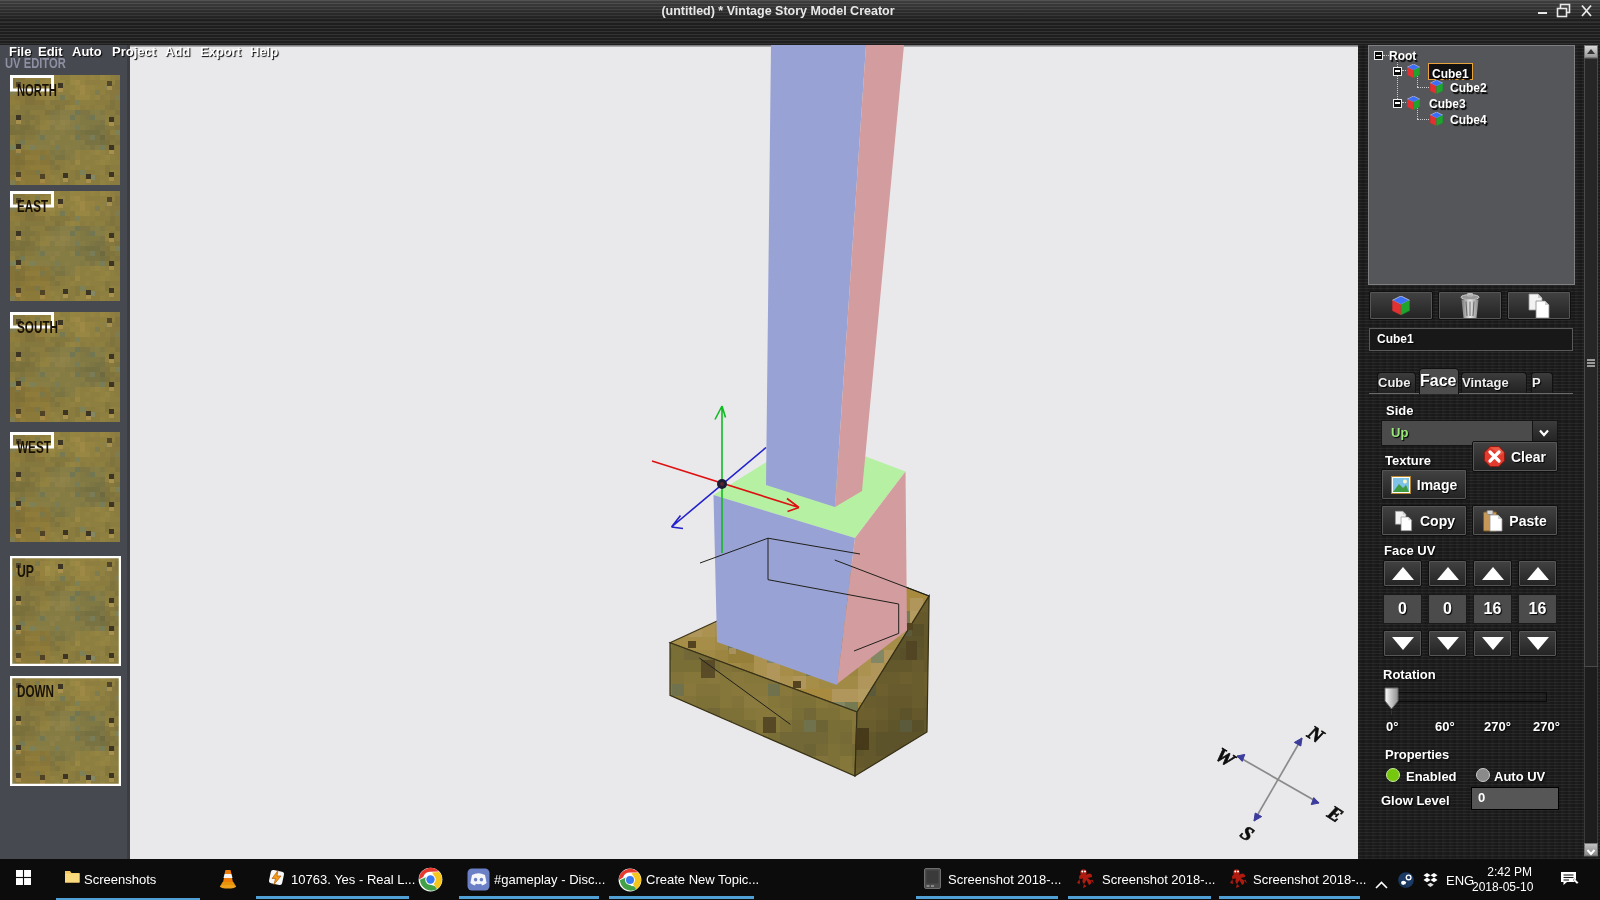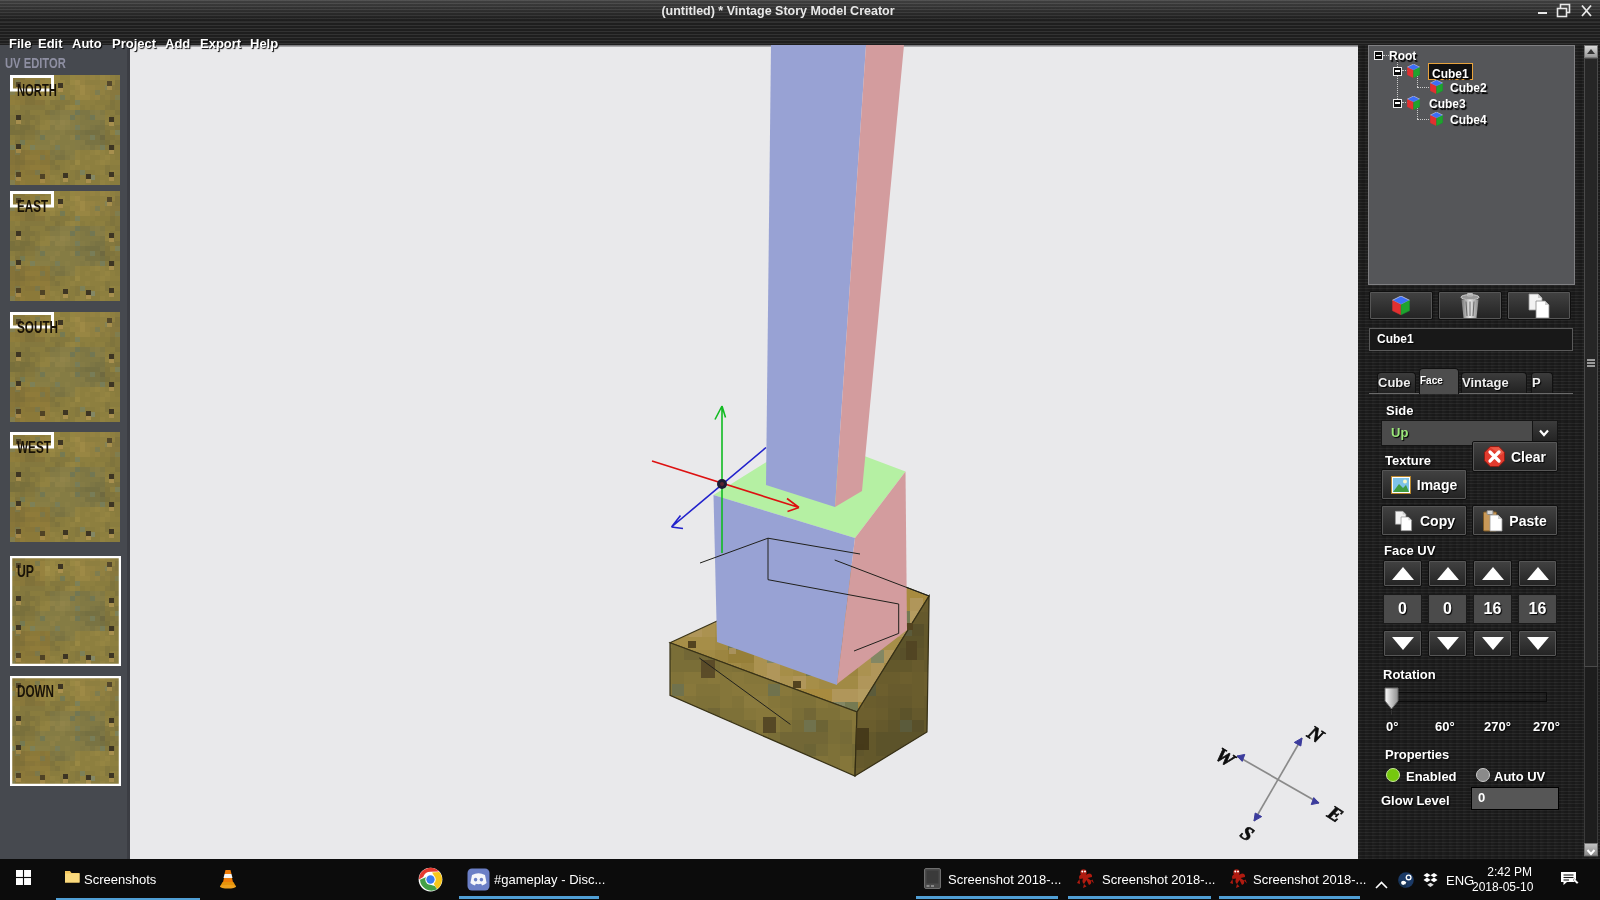--- a/index.html
+++ b/index.html
@@ -3,36 +3,36 @@
 * { margin:0; padding:0; }
 html,body { width:1600px; height:900px; overflow:hidden; background:#000; font-family:"Liberation Sans",sans-serif; }
 #titlebar { position:absolute; left:0; top:0; width:1600px; height:22px;
   background:linear-gradient(#484848,#1f1f1f); }
 #titlebar::after { content:""; position:absolute; left:0; top:0; width:100%; height:100%;
   background:repeating-linear-gradient(180deg,rgba(255,255,255,0.06) 0 1.5px,rgba(0,0,0,0.12) 1.5px 3px); }
 #menubar { position:absolute; left:0; top:22px; width:1600px; height:23px;
   background:repeating-linear-gradient(180deg,#323232 0 1.5px,#1e1e1e 1.5px 3px); }
 #ttext { position:absolute; left:0; top:4px; width:1556px; text-align:center; color:#e8e8e8;
   font:bold 12.5px "Liberation Sans"; z-index:5; }
-.mi { position:absolute; top:36px; color:#fff; font:bold 13px "Liberation Sans"; z-index:5; text-shadow:1px 1px 1px #000; }
+.mi { position:absolute; top:44px; color:#fff; font:bold 13px "Liberation Sans"; z-index:5; text-shadow:1px 1px 1px #000; }
 #leftpanel { position:absolute; left:0; top:45px; width:130px; height:814px; background:#46494f; border-right:3px solid #3b3d43; box-sizing:border-box; }
 #uvtitle { position:absolute; left:5px; top:9px; color:#8e8fa2; font:bold 14px "Liberation Sans"; letter-spacing:0px; transform:scale(0.8,1.05); transform-origin:0 0; }
 #rpbg { position:absolute; left:1358px; top:45px; width:242px; height:814px;
   background:repeating-linear-gradient(90deg,rgba(255,255,255,0.02) 0 1px,rgba(0,0,0,0.05) 5px 7px),
              repeating-linear-gradient(180deg,#272727 0 1px,#1a1a1a 1px 3.2px); }
 #tb { position:absolute; left:0; top:859px; width:1600px; height:41px; background:#0c0c0c; }
 .tl { position:absolute; color:#fff; font:bold 12px "Liberation Sans"; text-shadow:1.5px 1.5px 1px #000; }
 .dt { position:absolute; border-top:1px dotted #ccc; }
 .b { position:absolute; background:linear-gradient(#424242,#232323); border:1px solid #0f0f0f; outline:1px solid #565656; outline-offset:-2px;
   border-radius:2px; box-sizing:border-box; }
 .bic { display:flex; align-items:center; justify-content:center; gap:6px; height:100%; color:#fff; font:bold 14px "Liberation Sans"; text-shadow:1px 1px 1px #000; }
 .bic svg { flex:0 0 auto; }
 .tab { position:absolute; background:linear-gradient(#3c3c3c,#222); border:1px solid #111; border-bottom:none; border-radius:4px 4px 0 0;
   color:#eee; font:bold 13px "Liberation Sans"; text-align:left; text-shadow:1px 1px 1px #000; box-sizing:border-box; }
-.tab.sel { background:#4d4d4d; color:#fff; font-size:10px; z-index:3; }
+.tab.sel { background:#4d4d4d; color:#fff; font-size:16px; z-index:3; }
 .lb { position:absolute; color:#fff; font:bold 13px "Liberation Sans"; text-shadow:1px 1px 2px #000; white-space:nowrap; }
 .vf { position:absolute; background:#4b4b4b; border:1px solid #1a1a1a; box-sizing:border-box; color:#fff;
   font:bold 16px "Liberation Sans"; text-align:center; line-height:28px; text-shadow:1px 1px 1px #000; }
 </style></head>
 <body>
 <div id="titlebar"></div>
 <div id="ttext">(untitled) * Vintage Story Model Creator</div>
 <svg style="position:absolute;left:1536px;top:3px;z-index:6" width="60" height="16" viewBox="0 0 60 16">
 <rect x="2" y="9" width="9" height="2" fill="#e8e8e8"></rect>
 <rect x="24.5" y="1.5" width="9" height="8" fill="none" stroke="#e8e8e8" stroke-width="1.6"></rect>
@@ -1033,37 +1033,57 @@
       <span style="position:absolute;left:28px;top:13px;color:#fff;font:13px 'Liberation Sans';white-space:nowrap">Screenshots</span>
       <div style="position:absolute;left:0;bottom:1.3px;width:144px;height:2.6px;background:#509fd5"></div>
     </div>
 <div style="position:absolute;left:219px;top:10px"><svg width="18" height="20" viewBox="0 0 18 20">
 <path d="M6.5,1 h5 l1,4 h-7 Z" fill="#f07d0a"></path>
 <path d="M5,9 h8 l1.1,4.5 h-10.2 Z" fill="#f07d0a"></path>
 <path d="M5.5,5 h7 l1,4 h-9 Z" fill="#f5f5f5"></path>
 <path d="M1,17.5 l2.6,-4.5 h10.8 l2.6,4.5 c0,1 -16,1 -16,0 Z" fill="#e8940a"></path>
 <ellipse cx="9" cy="17.6" rx="8" ry="1.9" fill="#f0a21e"></ellipse>
 </svg></div>
+<div style="position:absolute;left:256px;top:0;width:153px;height:41px;">
+<div style="position:absolute;left:11px;top:9px"><svg width="19" height="19" viewBox="0 0 19 19">
+<rect x="2.8" y="2.8" width="13.4" height="13.4" rx="2.5" fill="#f8f8f8" transform="rotate(12 9.5 9.5)"></rect>
+<path d="M11,2.5 L5,10.5 h3.5 L7,16.5 L14,8 h-4 Z" fill="#f59a18" stroke="#b05e08" stroke-width="0.7"></path>
+</svg></div>
+      <span style="position:absolute;left:35px;top:13px;color:#fff;font:13px 'Liberation Sans';white-space:nowrap">10763. Yes - Real L...</span>
+      <div style="position:absolute;left:0;bottom:1.3px;width:153px;height:2.6px;background:#509fd5"></div>
+    </div>
 <div style="position:absolute;left:418px;top:8px"><svg width="25" height="25" viewBox="0 0 24 24">
 <circle cx="12" cy="12" r="11.4" fill="#fff"></circle>
 <path d="M12,12 m-11,0 a11,11 0 0 1 19,-7.6 l-8,0.2 a7.4,7.4 0 0 0 -7,5 Z" fill="#e43a30"></path>
 <path d="M20.4,4.8 a11,11 0 0 1 -2.3,16.4 l-4.2,-7 a7.4,7.4 0 0 0 -0.4,-8.9 Z" fill="#f7c61c"></path>
 <path d="M18.3,21.3 a11,11 0 0 1 -16.4,-9 l7.2,-3.2 a7.4,7.4 0 0 0 7,9.2 Z" fill="#43a047"></path>
 <circle cx="12" cy="12" r="5" fill="#fff"></circle>
 <circle cx="12" cy="12" r="4" fill="#3a7af0"></circle>
 </svg></div>
 <div style="position:absolute;left:459px;top:0;width:140px;height:41px;">
 <div style="position:absolute;left:8px;top:9px"><svg width="23" height="23" viewBox="0 0 23 23">
 <rect x="0.5" y="0.5" width="22" height="22" rx="4.5" fill="#6b7fc6"></rect>
 <path d="M5,7 q6.5,-3.4 13,0 l1.6,8 q-2,2 -4.6,2.4 l-0.8,-1.6 q-2.7,0.8 -5.4,0 l-0.8,1.6 q-2.6,-0.4 -4.6,-2.4 Z" fill="#f5f6fa"></path>
 <ellipse cx="8.6" cy="11.6" rx="1.7" ry="1.9" fill="#6b7fc6"></ellipse>
 <ellipse cx="14.4" cy="11.6" rx="1.7" ry="1.9" fill="#6b7fc6"></ellipse>
 </svg></div>
       <span style="position:absolute;left:35px;top:13px;color:#fff;font:13px 'Liberation Sans';white-space:nowrap">#gameplay - Disc...</span>
       <div style="position:absolute;left:0;bottom:1.3px;width:140px;height:2.6px;background:#509fd5"></div>
+    </div>
+<div style="position:absolute;left:609px;top:0;width:145px;height:41px;">
+<div style="position:absolute;left:9px;top:9px"><svg width="24" height="24" viewBox="0 0 24 24">
+<circle cx="12" cy="12" r="11.4" fill="#fff"></circle>
+<path d="M12,12 m-11,0 a11,11 0 0 1 19,-7.6 l-8,0.2 a7.4,7.4 0 0 0 -7,5 Z" fill="#e43a30"></path>
+<path d="M20.4,4.8 a11,11 0 0 1 -2.3,16.4 l-4.2,-7 a7.4,7.4 0 0 0 -0.4,-8.9 Z" fill="#f7c61c"></path>
+<path d="M18.3,21.3 a11,11 0 0 1 -16.4,-9 l7.2,-3.2 a7.4,7.4 0 0 0 7,9.2 Z" fill="#43a047"></path>
+<circle cx="12" cy="12" r="5" fill="#fff"></circle>
+<circle cx="12" cy="12" r="4" fill="#3a7af0"></circle>
+</svg></div>
+      <span style="position:absolute;left:37px;top:13px;color:#fff;font:13px 'Liberation Sans';white-space:nowrap">Create New Topic...</span>
+      <div style="position:absolute;left:0;bottom:1.3px;width:145px;height:2.6px;background:#509fd5"></div>
     </div>
 <div style="position:absolute;left:916px;top:0;width:142px;height:41px;">
 <div style="position:absolute;left:8px;top:9px"><svg width="17" height="21" viewBox="0 0 17 21">
 <rect x="0.5" y="0.5" width="16" height="20" rx="1.5" fill="#4a4a4a" stroke="#6e6e6e"></rect>
 <rect x="2.5" y="2.5" width="12" height="13" fill="#3a3a3a"></rect>
 <rect x="2.5" y="17" width="3" height="2" fill="#888"></rect>
 <rect x="7" y="17" width="3" height="2" fill="#888"></rect>
 </svg></div>
       <span style="position:absolute;left:32px;top:13px;color:#fff;font:13px 'Liberation Sans';white-space:nowrap">Screenshot 2018-...</span>
       <div style="position:absolute;left:0;bottom:1.3px;width:142px;height:2.6px;background:#509fd5"></div>

